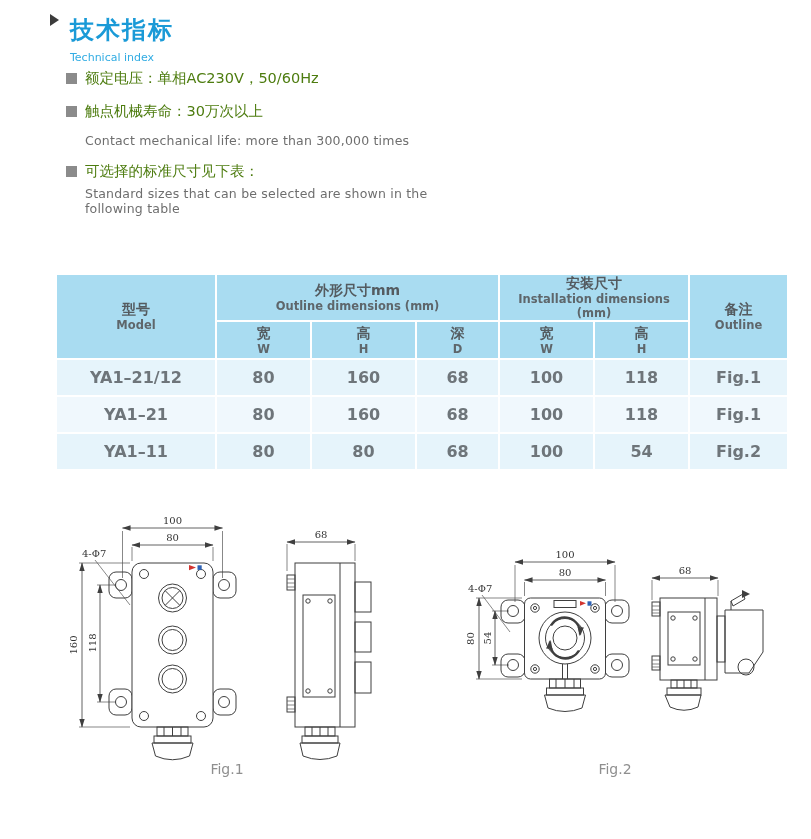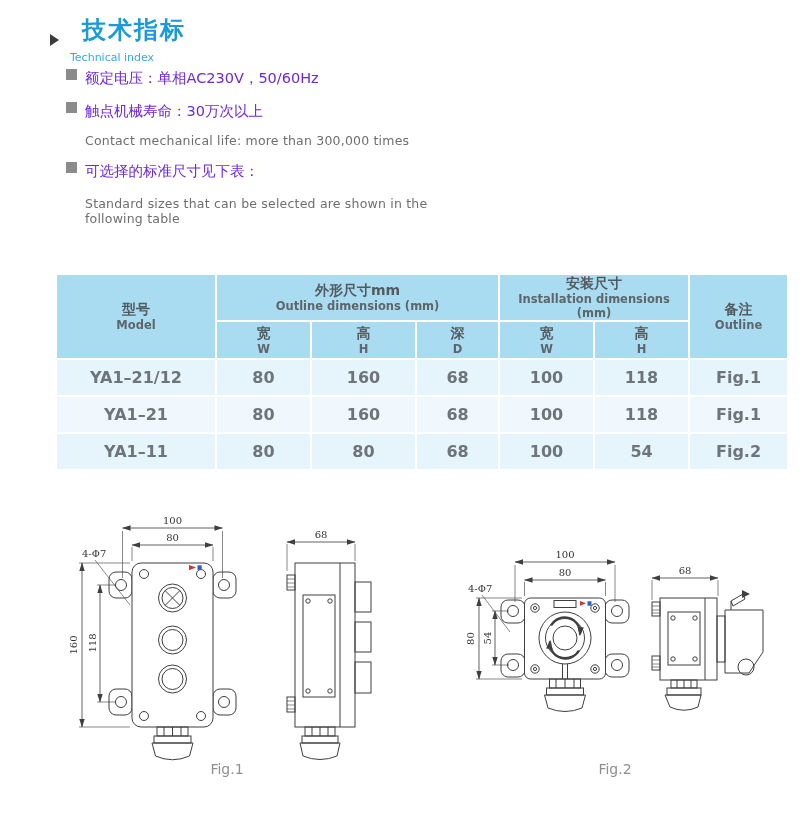--- a/index.html
+++ b/index.html
@@ -2,34 +2,34 @@
 <html><head>
 <meta charset="utf-8">
 <style>
   *{margin:0;padding:0;box-sizing:border-box}
   html,body{background:#fff}
   body{width:811px;height:839px;font-family:"DejaVu Sans","Liberation Sans",sans-serif;position:relative;overflow:hidden}
   .page{position:relative;width:811px;height:839px;background:#fff}
 
   
   .hdr{position:absolute;left:50px;top:14px}
-  .title-row{display:flex;align-items:flex-end;gap:23px}
+  .title-row{display:flex;align-items:flex-start;gap:11px}
   .tri{width:0;height:0;border-left:9px solid #3c3c3c;border-top:6px solid transparent;border-bottom:6px solid transparent}
   .title{font-size:24px;color:#1a9ad7;font-weight:600;letter-spacing:2px}
   .subtitle{margin:5px 0 0 20px;font-size:11px;color:#31ace3}
 
   
   .specs-col{position:absolute;top:69px}
   .specs-left{left:66px;width:390px}
   .specs-right{left:456px;width:350px}
   .spec{margin-bottom:14px}
-  .spec .zh{display:flex;gap:8px;font-size:14.5px;color:#6d28d9;margin-bottom:12px}
+  .spec .zh{display:flex;align-items:center;gap:8px;font-size:14.5px;color:#4d7c0f;margin-bottom:12px}
   .bullet{width:11px;height:11px;background:#8b8b8b;flex:none}
   .spec .en{font-size:12.5px;color:#6e6e6e;margin-left:19px;letter-spacing:.2px}
-  .spec.tight .zh{margin-bottom:15px}
+  .spec.tight .zh{margin-bottom:5px}
 
   
   .size-table{position:absolute;left:55px;top:273px;width:732px;border-collapse:collapse;text-align:center;table-layout:fixed}
   .size-table td{border:2px solid #fff;font-weight:bold;vertical-align:middle}
   .size-table thead td{background:#a9dcf1}
   .size-table thead tr.h1 td{height:41px}
   .size-table thead tr.h2 td{height:38px}
   .size-table tbody td{height:37px;font-size:16px;color:#6e757a}
   .size-table tbody tr:nth-child(odd) td{background:#e6f4fb}
   .size-table tbody tr:nth-child(even) td{background:#f0f8fd}

